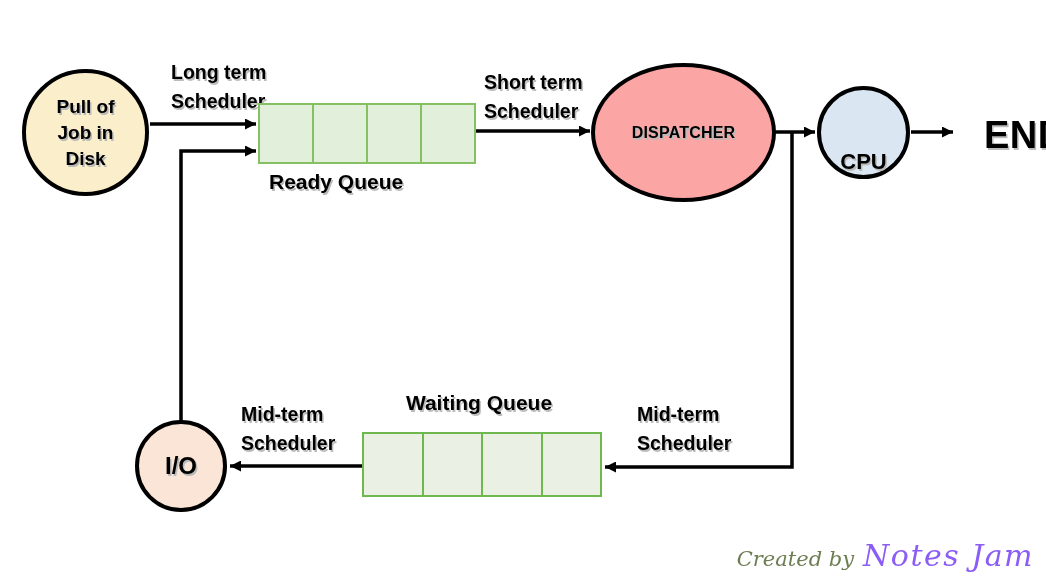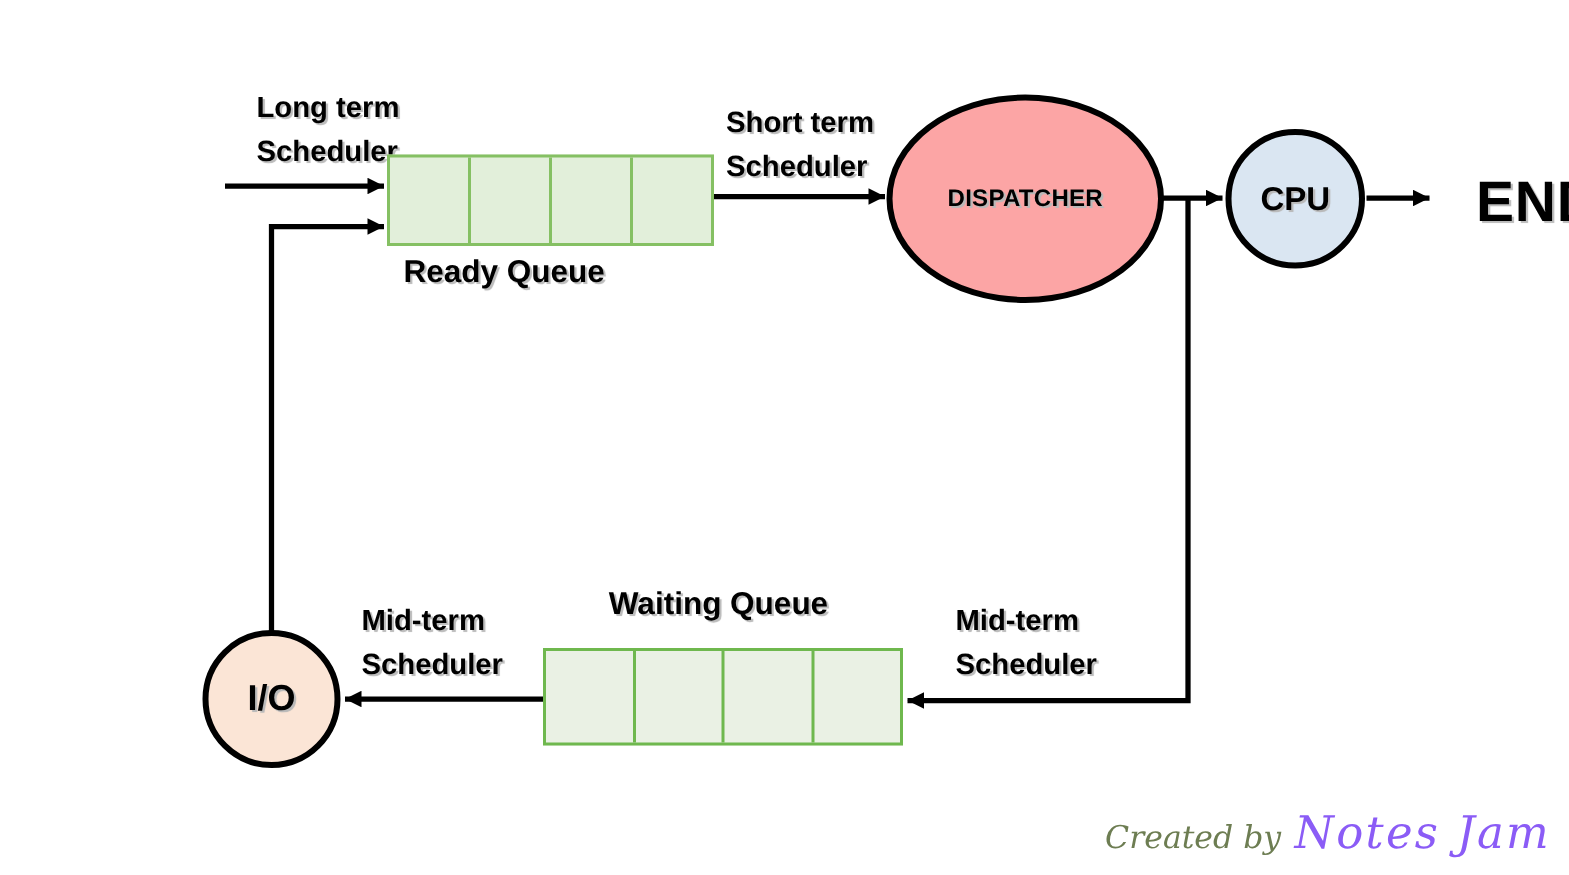--- a/index.html
+++ b/index.html
@@ -25,21 +25,21 @@
     align-items: center;
     justify-content: center;
     text-align: center;
     border: 4px solid #000;
     border-radius: 50%;
     font-weight: bold;
     text-shadow: 1.5px 1.5px 0.5px #b9b9b9;
   }
   .node-disk   { left: 22px;  top: 69px;  width: 127px; height: 127px; font-size: 19px; line-height: 26px; }
   .node-dispatcher { left: 591px; top: 63px; width: 185px; height: 139px; font-size: 16px; letter-spacing: 0.2px; }
-  .node-cpu    { left: 817px; top: 86px;  width: 93px;  height: 93px;  font-size: 22px; }
+  .node-cpu    { left: 817px; top: 86px;  width: 93px;  height: 93px;  font-size: 22px; align-items: flex-end; }
   .node-io     { left: 135px; top: 420px; width: 92px;  height: 92px;  font-size: 24px; }
   .queue {
     position: absolute;
     display: flex;
     border: 2px solid;
   }
   .queue-ready   { left: 258px; top: 103px; width: 218px; height: 61px; }
   .queue-waiting { left: 362px; top: 432px; width: 240px; height: 65px; }
   .queue .cell { flex: 1; border-right: 2px solid; }
   .queue .cell:last-child { border-right: none; }
@@ -82,20 +82,27 @@
     </defs>
     <line x1="150" y1="124" x2="256" y2="124" stroke="#000" stroke-width="3.5" marker-end="url(#arrow)"></line>
     <polyline points="181,421 181,151 256,151" fill="none" stroke="#000" stroke-width="3.5" marker-end="url(#arrow)"></polyline>
     <line x1="476" y1="131" x2="590" y2="131" stroke="#000" stroke-width="3.5" marker-end="url(#arrow)"></line>
     <line x1="775" y1="132" x2="815" y2="132" stroke="#000" stroke-width="3.5" marker-end="url(#arrow)"></line>
     <polyline points="792,133 792,467 605,467" fill="none" stroke="#000" stroke-width="3.5" marker-end="url(#arrow)"></polyline>
     <line x1="911" y1="132" x2="953" y2="132" stroke="#000" stroke-width="3.5" marker-end="url(#arrow)"></line>
     <line x1="362" y1="466" x2="230" y2="466" stroke="#000" stroke-width="3.5" marker-end="url(#arrow)"></line>
   </svg>
 
+  <div class="node node-disk" style="background-color: rgb(251, 239, 203);">
+    <div>
+      <div>Pull of</div>
+      <div>Job in</div>
+      <div>Disk</div>
+    </div>
+  </div>
 
   <div class="lbl lbl-2line lbl-long-term">
     <div>Long term</div>
     <div>Scheduler</div>
   </div>
 
   <div class="queue queue-ready" style="background-color: rgb(226, 239, 218); border-color: rgb(133, 192, 99);">
     <div class="cell" style="border-right-color: rgb(133, 192, 99);"></div>
     <div class="cell" style="border-right-color: rgb(133, 192, 99);"></div>
     <div class="cell" style="border-right-color: rgb(133, 192, 99);"></div>

